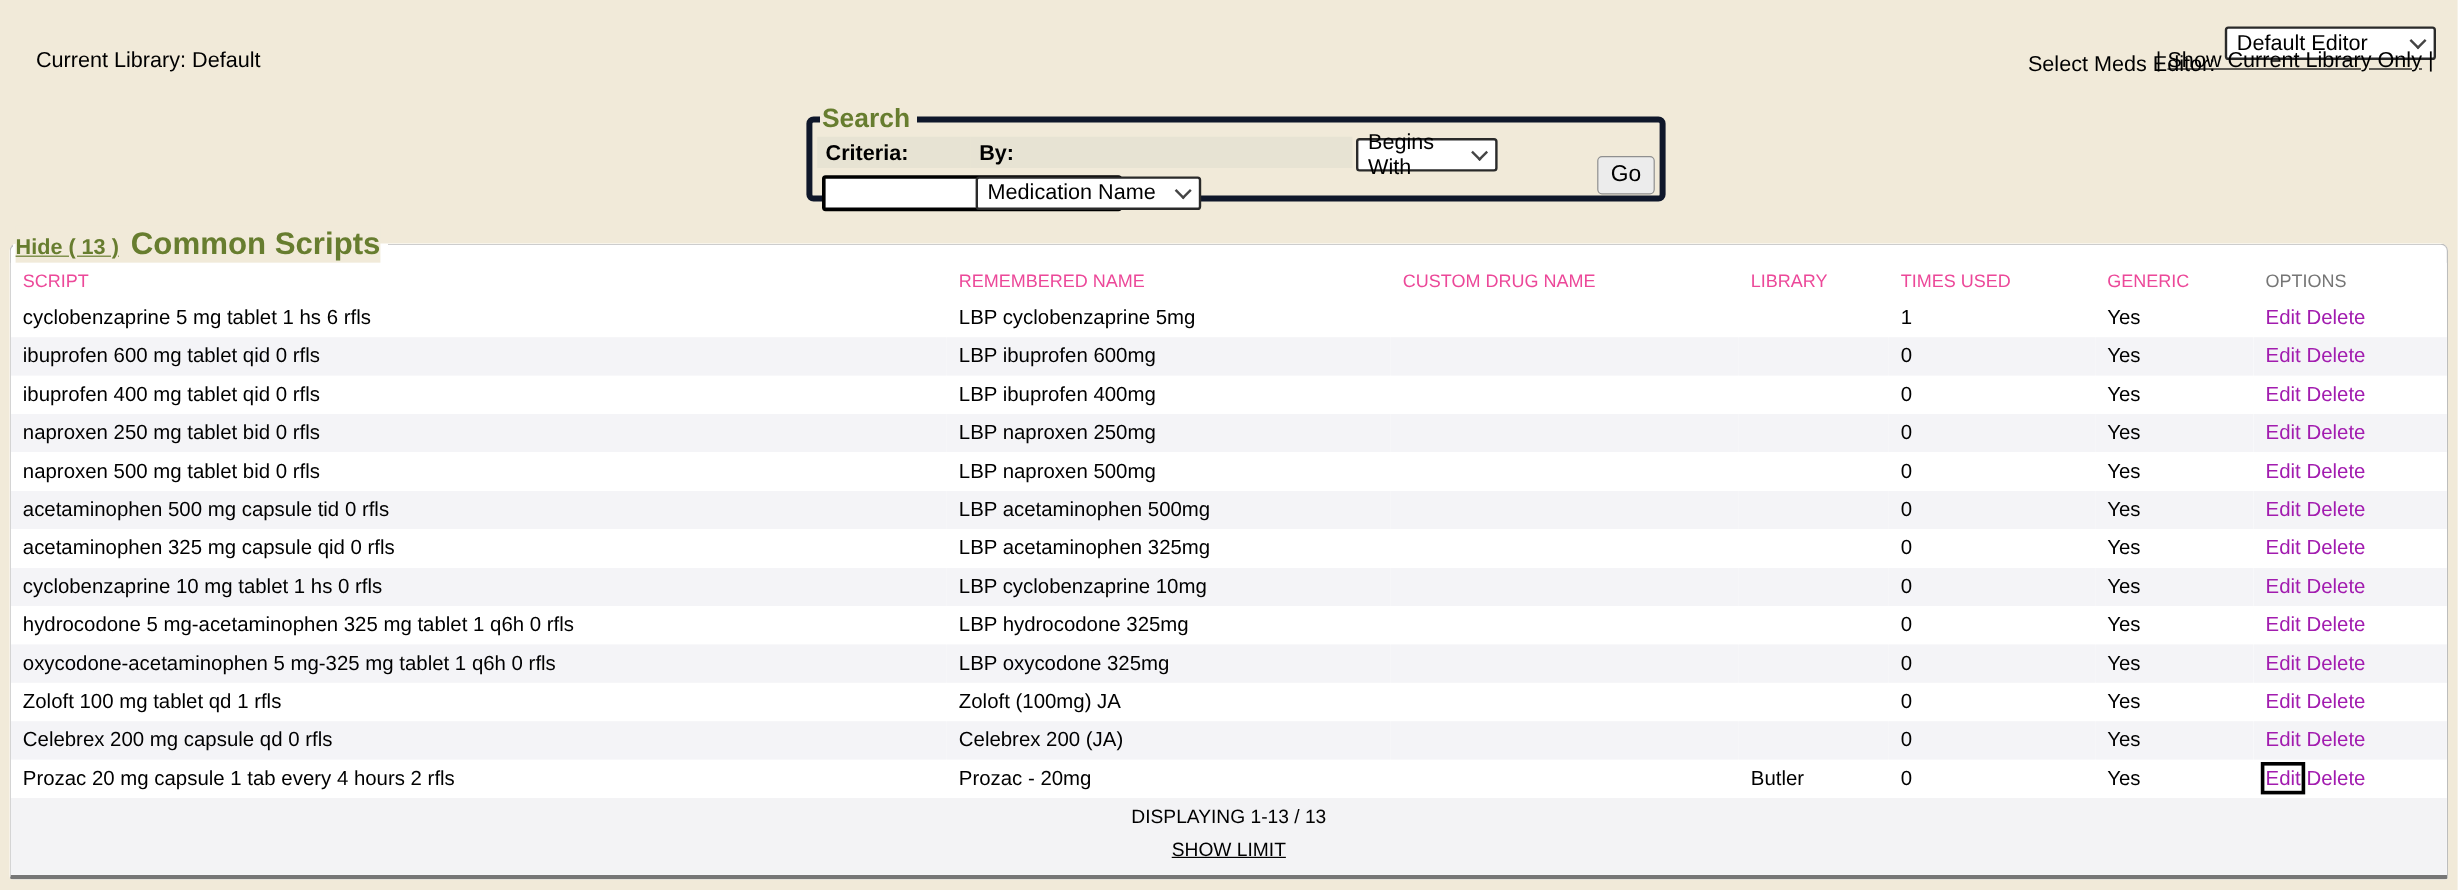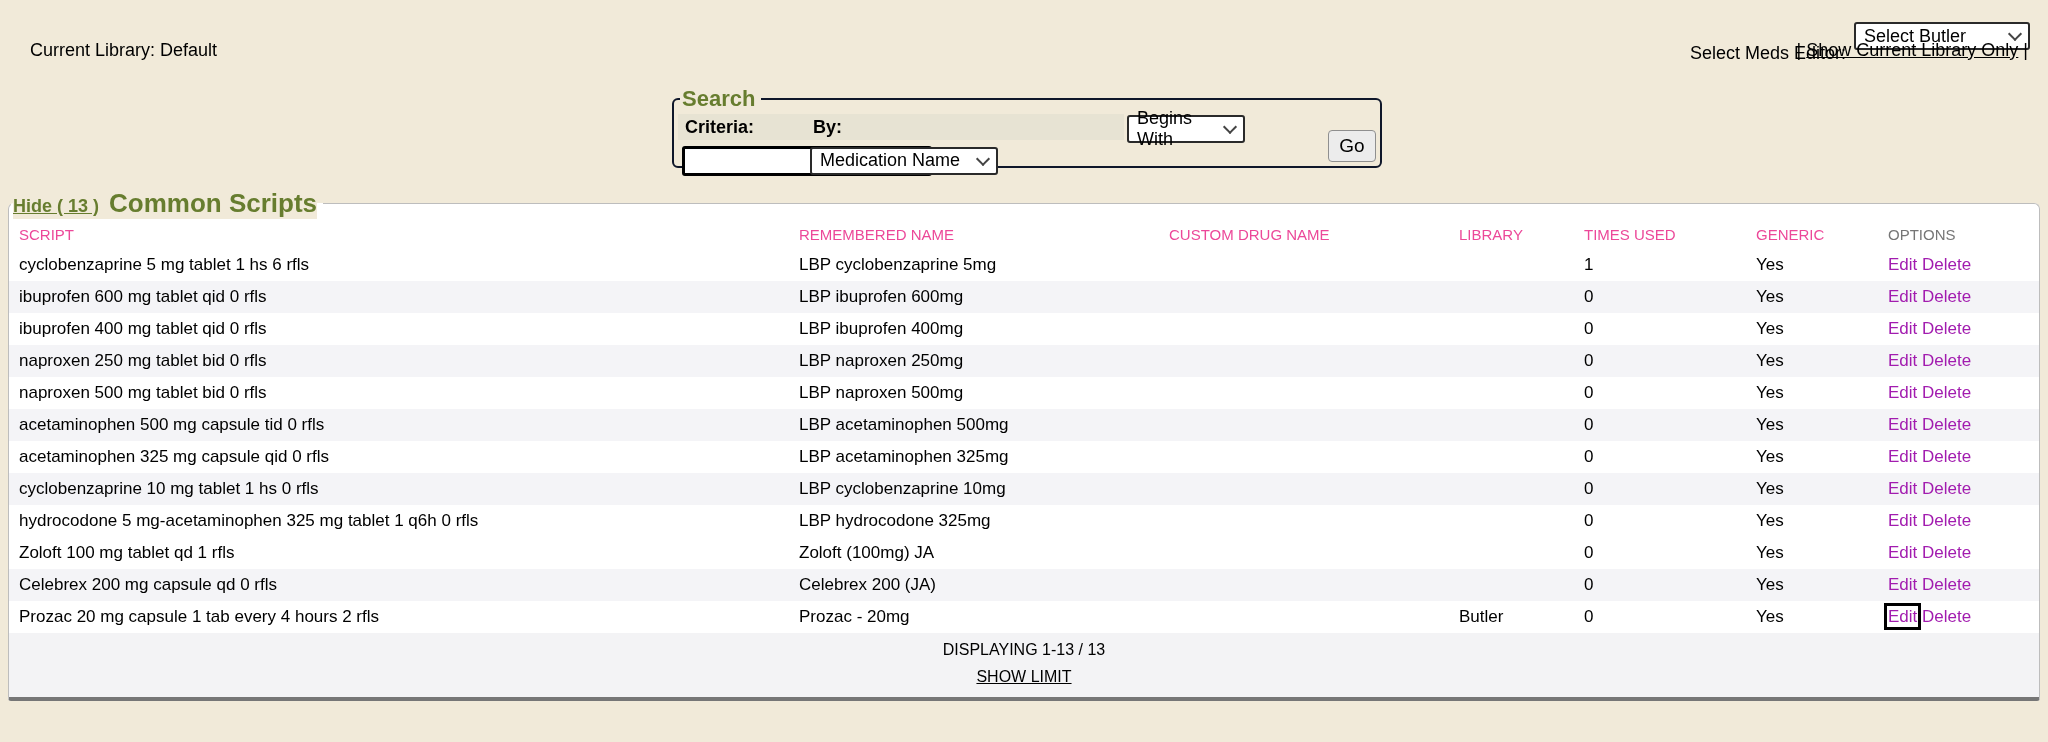--- a/index.html
+++ b/index.html
@@ -24,21 +24,21 @@
   .chev {
     width:10px; height:10px; flex:0 0 auto; margin-left:8px; margin-top:-4px;
     border-right:2px solid #444; border-bottom:2px solid #444;
     transform:rotate(45deg);
   }
   .cur-lib { position:absolute; top:40px; left:30px; font-size:18px; }
   .top-row2 { position:absolute; top:40px; right:20px; font-size:18px; }
   .top-row2 a { color:#000; text-decoration:underline; cursor:pointer; }
 
   
-  fieldset { border:2px solid #0f172a; border-radius:6px; }
+  fieldset { border:5px solid #0f172a; border-radius:6px; }
   .search-fs {
     position:absolute; left:672px; top:86px; width:700px; height:82px;
     padding:2px 4px 6px 4px; background:transparent;
   }
   legend { padding:0 6px 0 2px; margin-left:2px; }
   .legend-text { color:#677d2f; font-weight:bold; font-size:22px; }
   .search-grid {
     display:grid;
     grid-template-columns:128px 318px 196px 1fr;
     grid-template-rows:26px 38px;
@@ -91,21 +91,21 @@
   .disp-line { font-size:16px; line-height:21px; }
   .limit-line { font-size:16px; line-height:21px; margin-top:6px; }
   .limit-line a { color:#000; text-decoration:underline; cursor:pointer; }
 </style>
 </head>
 <body>
 
 <div class="top-row1">
   <span class="top-label">Select Meds Editor:</span>
   <div class="sel sel-editor">
-    <span>Select Butler</span>
+    <span>Default Editor</span>
     <span class="chev"></span>
   </div>
 </div>
 
 <div class="cur-lib">Current Library: Default</div>
 
 <div class="top-row2">
   <span>| </span><a>Show Current Library Only</a><span> |</span>
 </div>
 
@@ -240,20 +240,29 @@
   </tr>
         <tr class="odd">
     <td>hydrocodone 5 mg-acetaminophen 325 mg tablet 1 q6h 0 rfls</td>
     <td>LBP hydrocodone 325mg</td>
     <td></td>
     <td></td>
     <td>0</td>
     <td>Yes</td>
     <td class="opts"><a>Edit</a> <a>Delete</a></td>
   </tr>
+        <tr class="even">
+    <td>oxycodone-acetaminophen 5 mg-325 mg tablet 1 q6h 0 rfls</td>
+    <td>LBP oxycodone 325mg</td>
+    <td></td>
+    <td></td>
+    <td>0</td>
+    <td>Yes</td>
+    <td class="opts"><a>Edit</a> <a>Delete</a></td>
+  </tr>
         <tr class="odd">
     <td>Zoloft 100 mg tablet qd 1 rfls</td>
     <td>Zoloft (100mg) JA</td>
     <td></td>
     <td></td>
     <td>0</td>
     <td>Yes</td>
     <td class="opts"><a>Edit</a> <a>Delete</a></td>
   </tr>
         <tr class="even">

